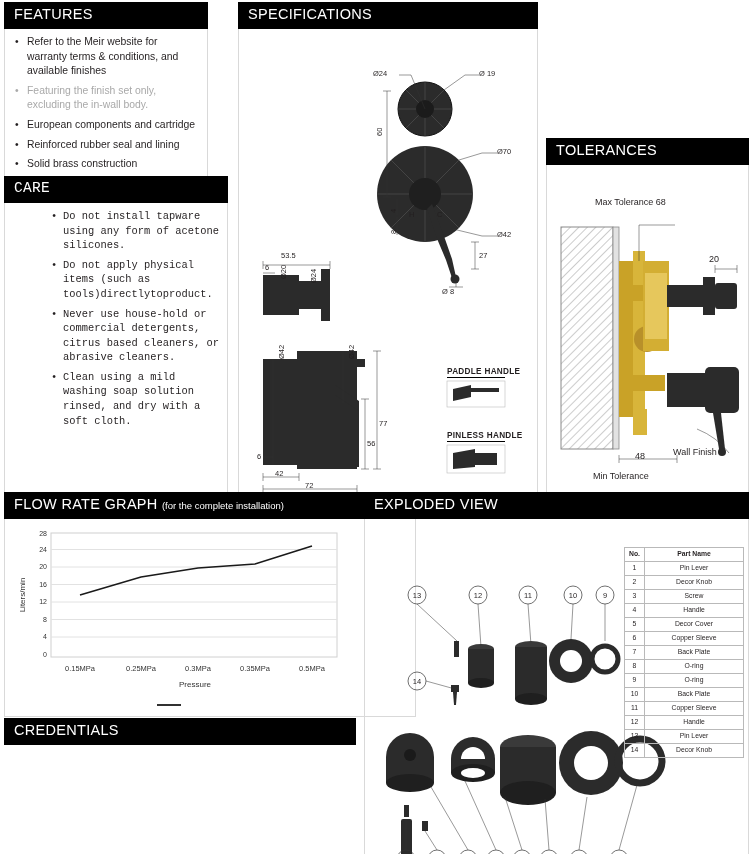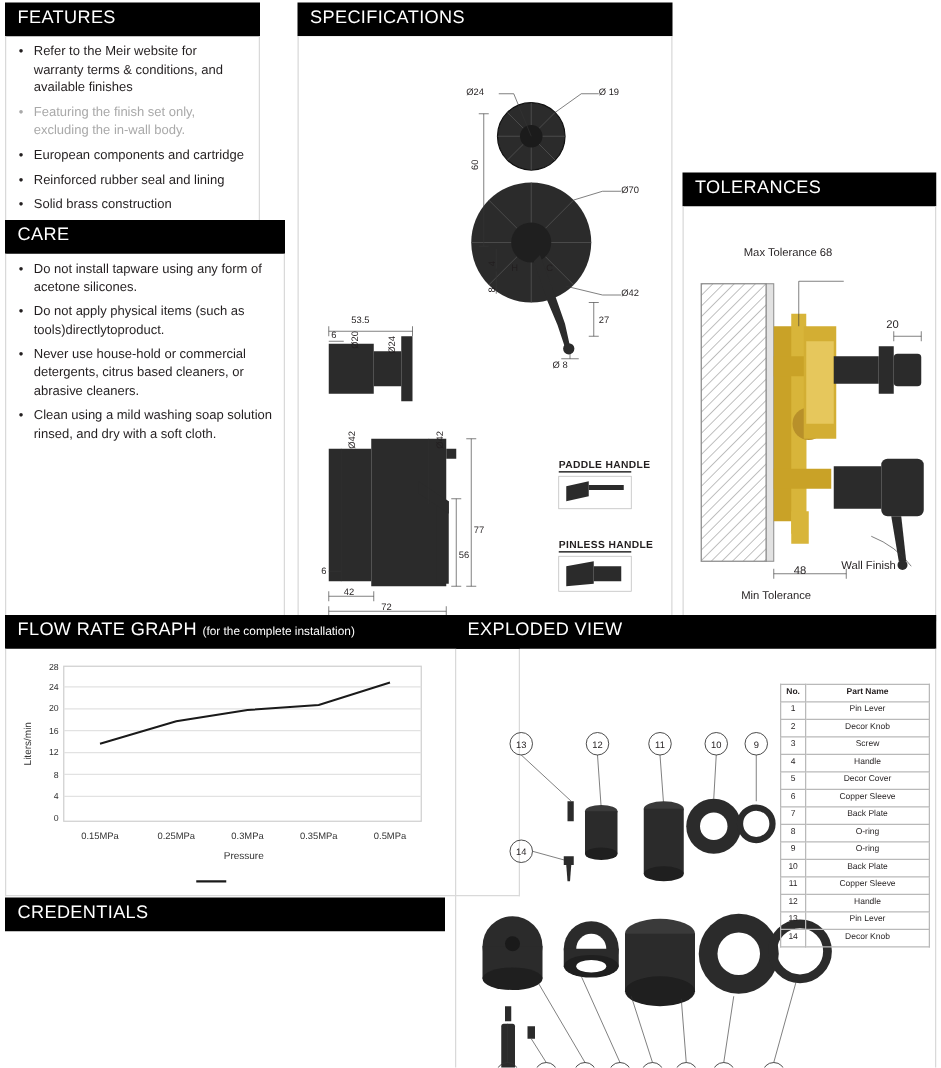--- a/index.html
+++ b/index.html
@@ -39,22 +39,22 @@
     left: -12px;
     top: 0;
   }
   ul.bullets li.muted { color: #a9a9a9; }
 
   
   #features { left: 4px; top: 2px; width: 204px; }
   #features .body { height: 148px; }
 
   
-  #care { left: 4px; top: 176px; width: 224px; }
-  #care .body { height: 300px; }
+  #care { left: 4px; top: 176px; width: 224px; font-family: Liberation Mono, monospace; }
+  #care .body { height: 300px; padding-left: 36px; }
 
   
   #specs { left: 238px; top: 2px; width: 300px; }
   #specs .body { height: 468px; position: relative; background:#fff; }
 
   
   #tol { left: 546px; top: 138px; width: 203px; }
   #tol .body { height: 332px; position: relative; }
 
   

